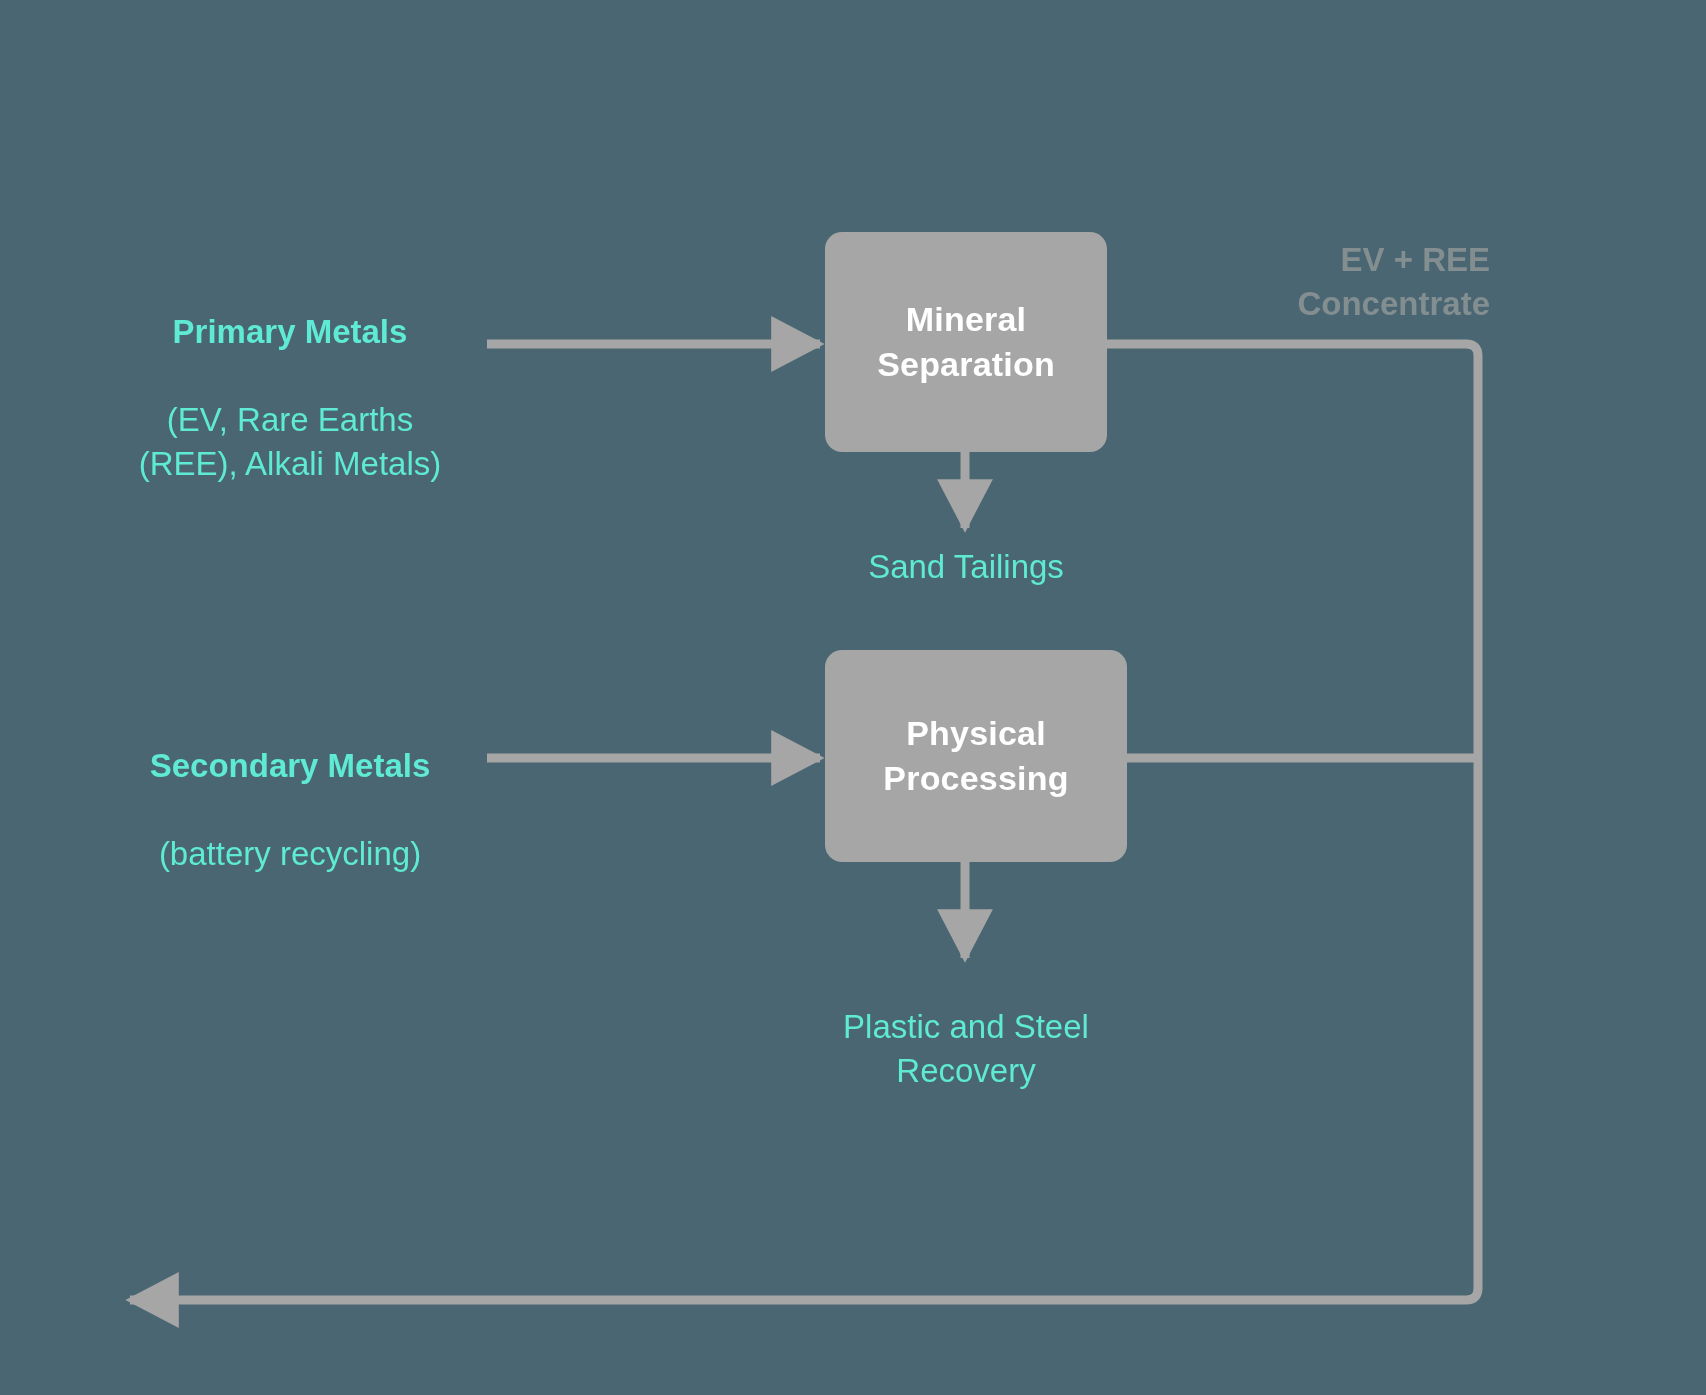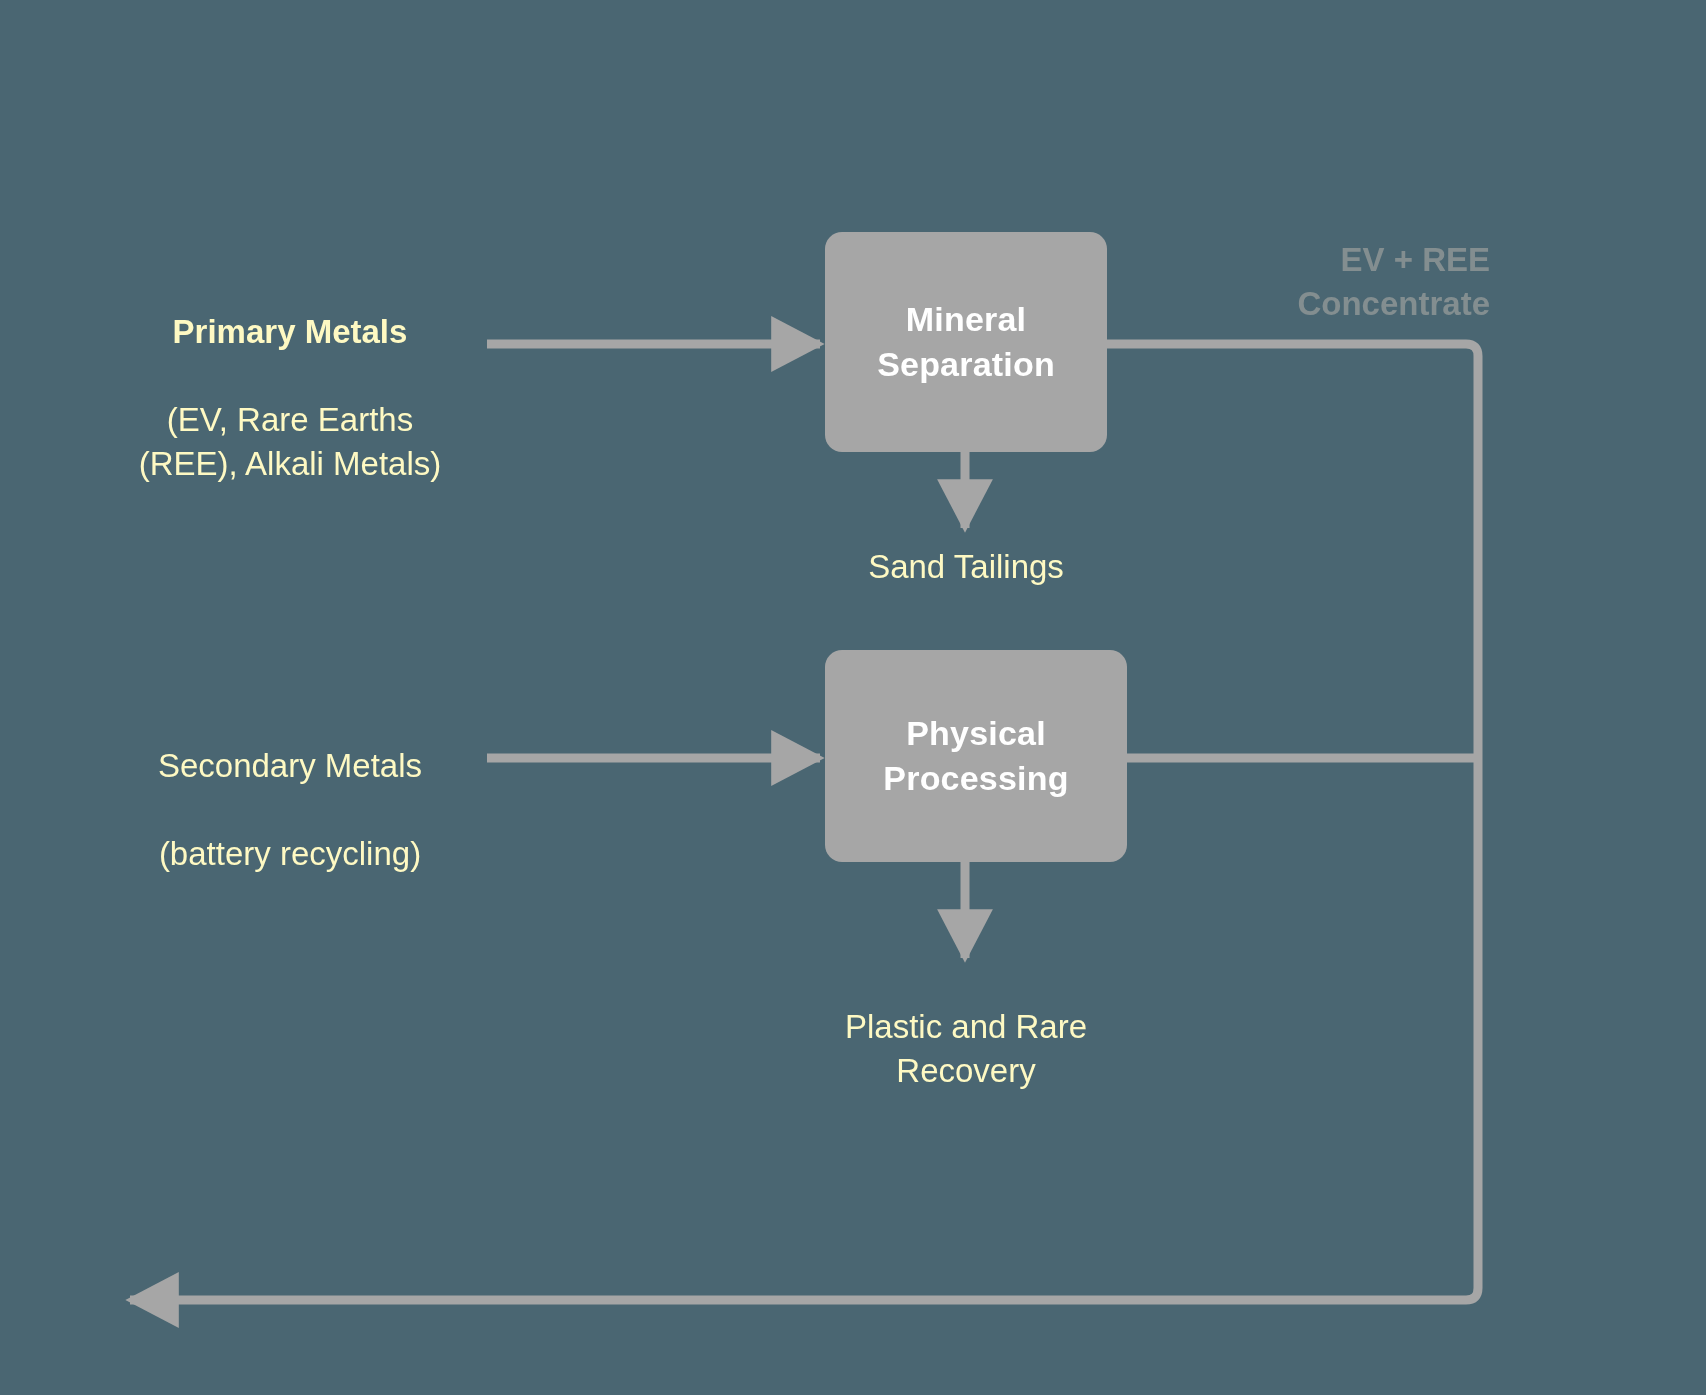--- a/index.html
+++ b/index.html
@@ -49,21 +49,21 @@
     height: 220px;
   }
   #node-physical-processing {
     left: 825px;
     top: 650px;
     width: 302px;
     height: 212px;
   }
   .flow-text {
     position: absolute;
-    color: #fef9c3;
+    color: #5eead4;
     font-size: 33px;
     line-height: 1.33;
     text-align: center;
     white-space: pre-line;
   }
   .flow-text.bold {
     font-weight: bold;
     color: #838e90;
     text-align: right;
   }
@@ -76,21 +76,21 @@
   #label-primary-metals .line-strong {
     font-weight: bold;
     display: block;
   }
   #label-secondary-metals {
     left: 30px;
     top: 700px;
     width: 520px;
   }
   #label-secondary-metals .line-strong {
-    font-weight: normal;
+    font-weight: bold;
     display: block;
   }
   #label-ev-ree-concentrate {
     left: 1130px;
     top: 238px;
     width: 360px;
   }
   #label-black-mass {
     left: 1130px;
     top: 700px;
@@ -158,16 +158,16 @@
     <span class="line-strong">Secondary Metals</span>
     <span>(battery recycling)</span>
   </div>
 
   <div class="flow-text bold" id="label-ev-ree-concentrate">EV + REE
 Concentrate</div>
 
 
   <div class="flow-text" id="label-sand-tailings">Sand Tailings</div>
 
-  <div class="flow-text" id="label-plastic-steel">Plastic and Rare
+  <div class="flow-text" id="label-plastic-steel">Plastic and Steel
 Recovery</div>
 
 </div>
 
 </body></html>

